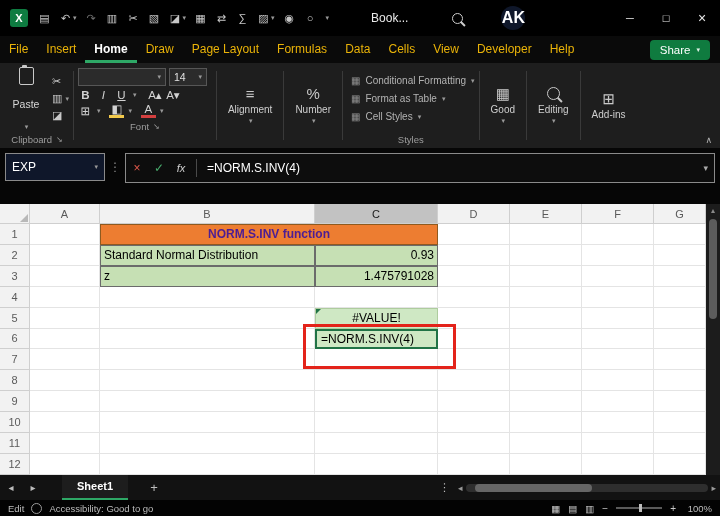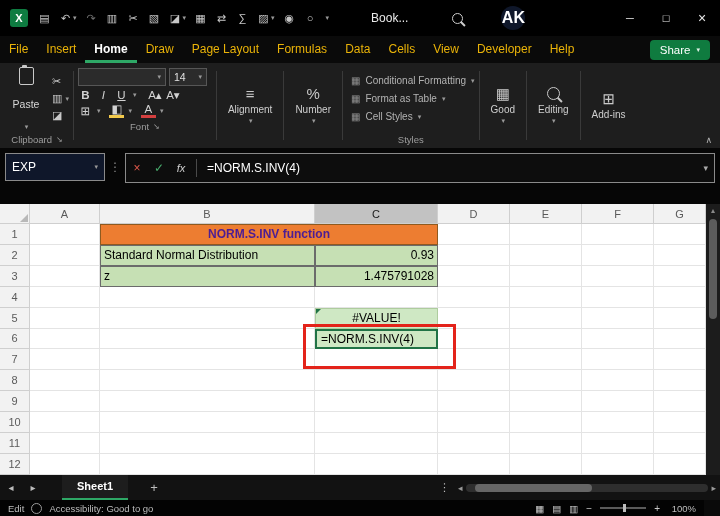--- a/index.html
+++ b/index.html
@@ -97,21 +97,21 @@
   .sbtn{width:22px;text-align:center;font-size:10px;}
   .sheettab{margin-left:18px;padding:0 15px;height:25px;line-height:23px;color:#fff;font-weight:bold;font-size:11px;border-bottom:2px solid #2EA866;background:#1d1d1d;box-sizing:border-box;}
   .addsheet{margin-left:16px;font-size:13px;width:20px;text-align:center;}
   .sdots{margin-left:auto;font-size:11px;padding:0 8px;}
   .hscroll{display:flex;align-items:center;width:258px;margin-right:4px;gap:3px;}
   .harrow{font-size:9px;color:#9a9a9a;}
   .htrack{flex:1;height:8px;background:#2e2e2e;border-radius:4px;position:relative;}
   .hthumb{position:absolute;left:4%;top:0;width:48%;height:8px;background:#666;border-radius:4px;}
 
   
-  .statusbar{position:absolute;top:500px;left:0;right:16px;height:16px;background:#030303;display:flex;align-items:center;font-size:9.5px;color:#bdbdbd;padding:0 8px;gap:7px;}
+  .statusbar{position:absolute;top:500px;left:0;right:0;height:16px;background:#030303;display:flex;align-items:center;font-size:9.5px;color:#bdbdbd;padding:0 8px;gap:7px;}
   .accicon{width:9px;height:9px;border:1px solid #9a9a9a;border-radius:50%;flex:none;}
   .sright{margin-left:auto;display:flex;align-items:center;gap:8px;}
   .vicon{font-size:9.5px;color:#c9c9c9;}
   .zbtn{font-size:10px;color:#c9c9c9;}
   .zslider{width:46px;height:2px;background:#5a5a5a;position:relative;}
   .zthumb{position:absolute;left:50%;top:-3px;width:3px;height:8px;background:#bdbdbd;}
   .zoomtxt{min-width:28px;text-align:right;}
 </style>
 </head>
 <body>

